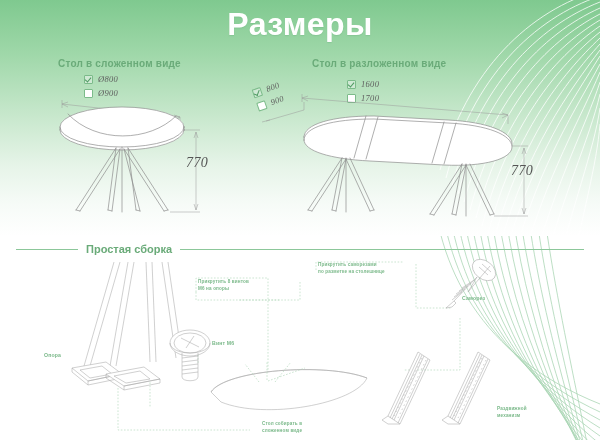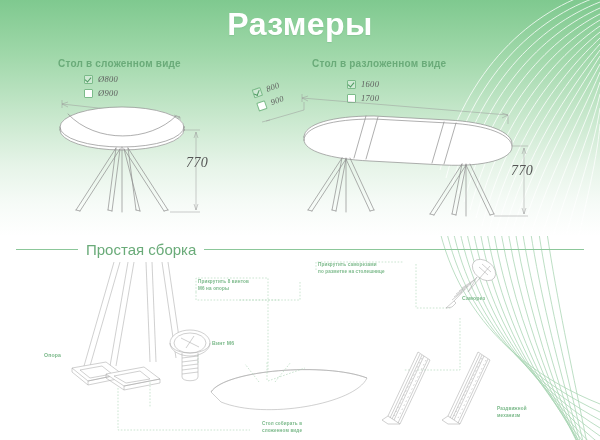--- a/index.html
+++ b/index.html
@@ -77,21 +77,21 @@
 
   
   .assembly-head-wrap{
     position:absolute;left:0;top:240px;width:600px;height:18px;
     display:flex;align-items:center;
   }
   .assembly-line{height:1px;background:#8cc79a;flex:1 1 auto;}
   .assembly-line.left{margin-left:16px;max-width:62px;}
   .assembly-line.right{margin-right:16px;}
   .assembly-title{
-    color:#6aab79;font-size:15px;font-weight:normal;padding:0 8px;white-space:nowrap;
+    color:#6aab79;font-size:11px;font-weight:bold;padding:0 8px;white-space:nowrap;
   }
 
   
   .callout{
     position:absolute;color:#7bb98a;font-size:4.6px;line-height:1.45;
     letter-spacing:.15px;white-space:pre-line;font-weight:bold;
   }
   #callout-bolts{left:198px;top:279px;}
   #callout-screws{left:318px;top:262px;}
   #callout-support{left:44px;top:352px;font-size:5.2px;}

